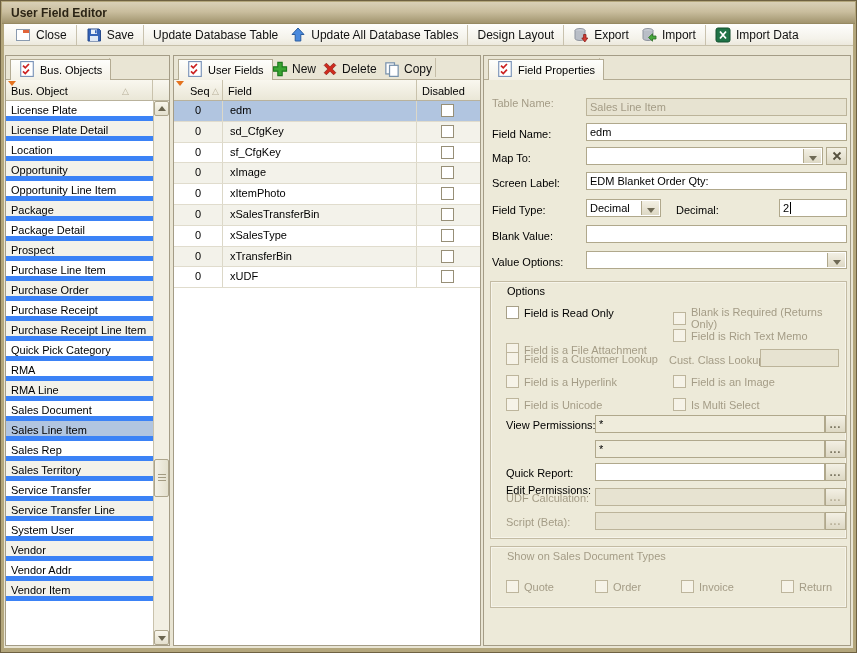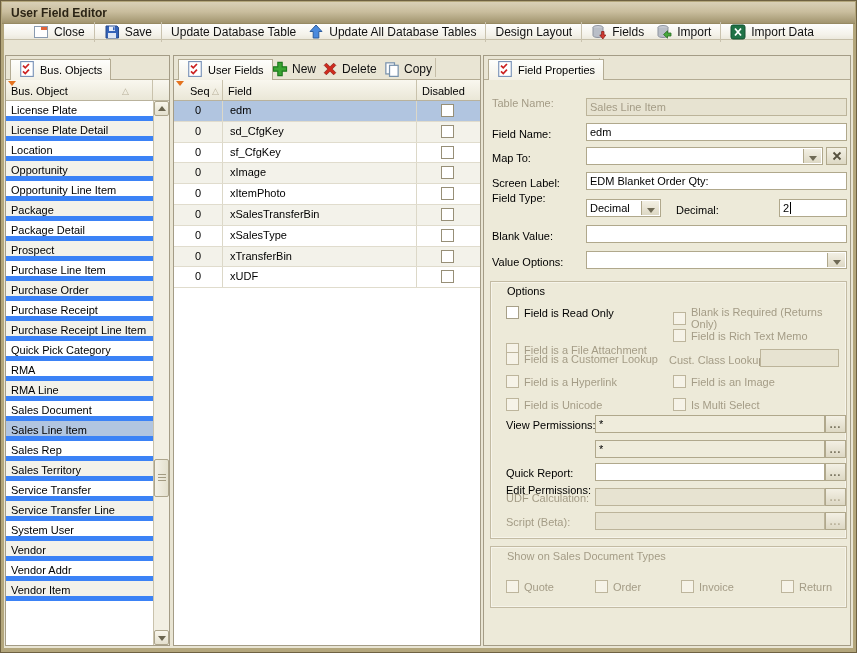--- a/index.html
+++ b/index.html
@@ -5,23 +5,23 @@
   * { margin:0; padding:0; box-sizing:border-box; }
   html,body { width:857px; height:653px; font-family:"Liberation Sans", sans-serif; }
   .window { position:relative; width:857px; height:653px; background:#b3a67c; border:1px solid #6e6141; overflow:hidden; }
   .titlebar { position:absolute; left:1px; top:1px; right:1px; height:22px;
     background:linear-gradient(#d9d0b7, #c9bd9d 45%, #a2956f 95%, #8d8059);
     display:flex; align-items:center; padding-left:9px;
     font-size:12px; font-weight:bold; color:#2b2415; }
   .client { position:absolute; left:3px; right:3px; top:23px; bottom:4px; background:#e9e5d4; }
 
   
-  .toolbar { position:absolute; left:0; right:0; top:0; height:16px;
+  .toolbar { position:absolute; left:0; right:0; top:0; height:22px;
     background:linear-gradient(#fefefd,#f4f2ea 70%,#ece9dd);
-    border-bottom:1px solid #c6bfa9; display:flex; align-items:center; padding:0 23px; font-size:12px; color:#111; }
+    border-bottom:1px solid #c6bfa9; display:flex; align-items:center; padding:0 5px; font-size:12px; color:#111; }
   .tbtn { display:flex; align-items:center; gap:5px; padding:3px 6px; cursor:default; white-space:nowrap; }
   .tsep { width:1px; height:20px; background:#c9c2ae; margin:0 3px; }
   .ticon { width:16px; height:16px; display:inline-block; flex:0 0 auto; }
 
   
   .panel { position:absolute; top:2px; bottom:2px; border:1px solid #a49c86; background:#fff; }
   .panel.left   { left:1px;  width:165px; }
   .panel.middle { left:169px; width:308px; }
   .panel.right  { left:479px; right:2px; background:#edead9; }
   .main { position:absolute; left:0; right:0; top:29px; bottom:0; }
@@ -136,21 +136,21 @@
       <div class="tbtn">
         <span>Design Layout</span>
       </div>
       <div class="tsep"></div>
       <div class="tbtn">
         <svg class="ticon" viewBox="0 0 16 16">
           <ellipse cx="7" cy="3.5" rx="5" ry="2" fill="#ccd0d8" stroke="#8d939e"></ellipse>
           <path d="M2 3.5 v8 c0 1.1 2.2 2 5 2 s5 -.9 5 -2 v-8" fill="#b9bec7" stroke="#8d939e"></path>
           <path d="M10.6 7.5 v3.5 h-1.8 l3 4 3-4 h-1.8 V7.5 Z" fill="#d33b33" stroke="#8c1f1a" stroke-width="0.8"></path>
         </svg>
-        <span>Fields</span>
+        <span>Export</span>
       </div>
       <div class="tbtn">
         <svg class="ticon" viewBox="0 0 16 16">
           <ellipse cx="7" cy="3.5" rx="5" ry="2" fill="#ccd0d8" stroke="#8d939e"></ellipse>
           <path d="M2 3.5 v8 c0 1.1 2.2 2 5 2 s5 -.9 5 -2 v-8" fill="#b9bec7" stroke="#8d939e"></path>
           <path d="M15 9 h-3.5 V6.8 L7.5 10.5 l4 3.7 V12 H15 Z" fill="#47a83c" stroke="#2c6e24" stroke-width="0.8"></path>
         </svg>
         <span>Import</span>
       </div>
       <div class="tsep"></div>
@@ -372,21 +372,21 @@
             <svg width="10" height="10" viewBox="0 0 10 10">
               <path d="M1.5 1.5 L8.5 8.5 M8.5 1.5 L1.5 8.5" stroke="#55503e" stroke-width="1.8"></path>
             </svg>
           </div>
 
           <span class="flabel" style="left:8px; top:97px;">Screen Label:</span>
           <div class="tbox" style="left:102px; top:92px; width:261px;">
             <span>EDM Blanket Order Qty:</span>
           </div>
 
-          <span class="flabel" style="left:8px; top:112px;">Field Type:</span>
+          <span class="flabel" style="left:8px; top:124px;">Field Type:</span>
           <div class="tbox" style="left:102px; top:119px; width:75px;">
             <span>Decimal</span>
             <div class="combo-btn">
                 <span class="darr"></span>
               </div>
           </div>
           <span class="flabel" style="left:192px; top:124px;">Decimal:</span>
           <div class="tbox" style="left:295px; top:119px; width:68px;">
             <span>2</span>
               <span class="caret"></span>

